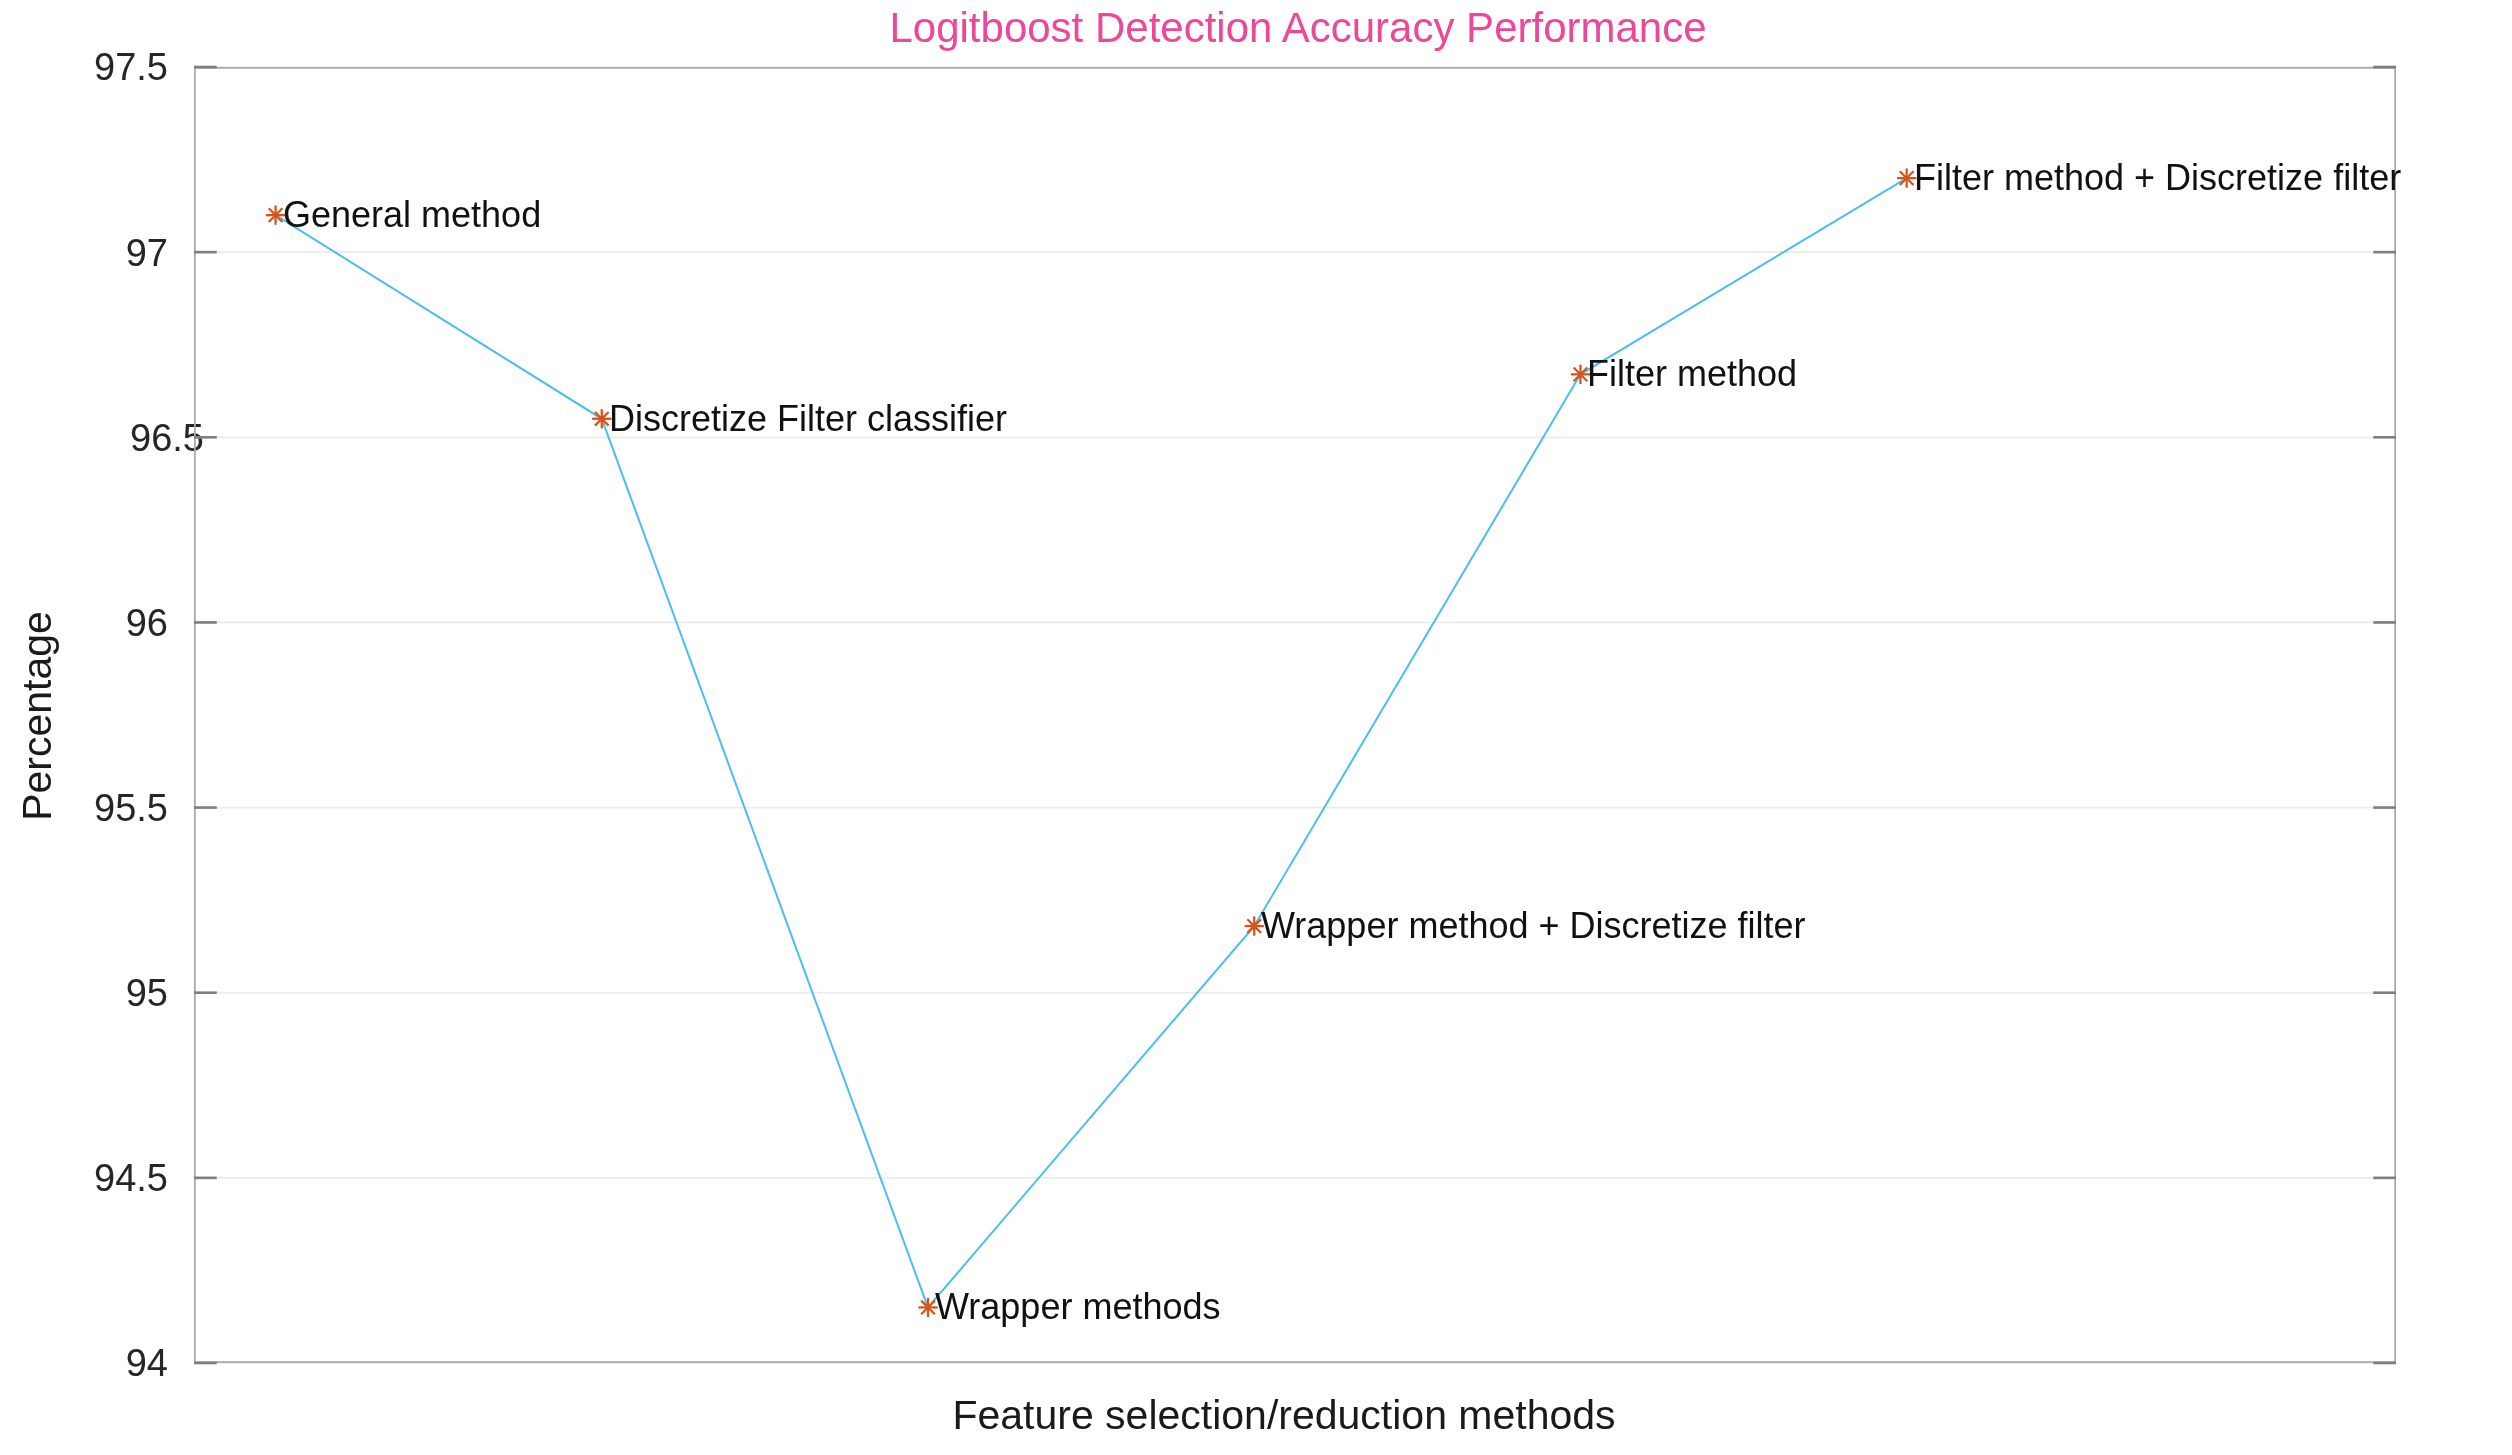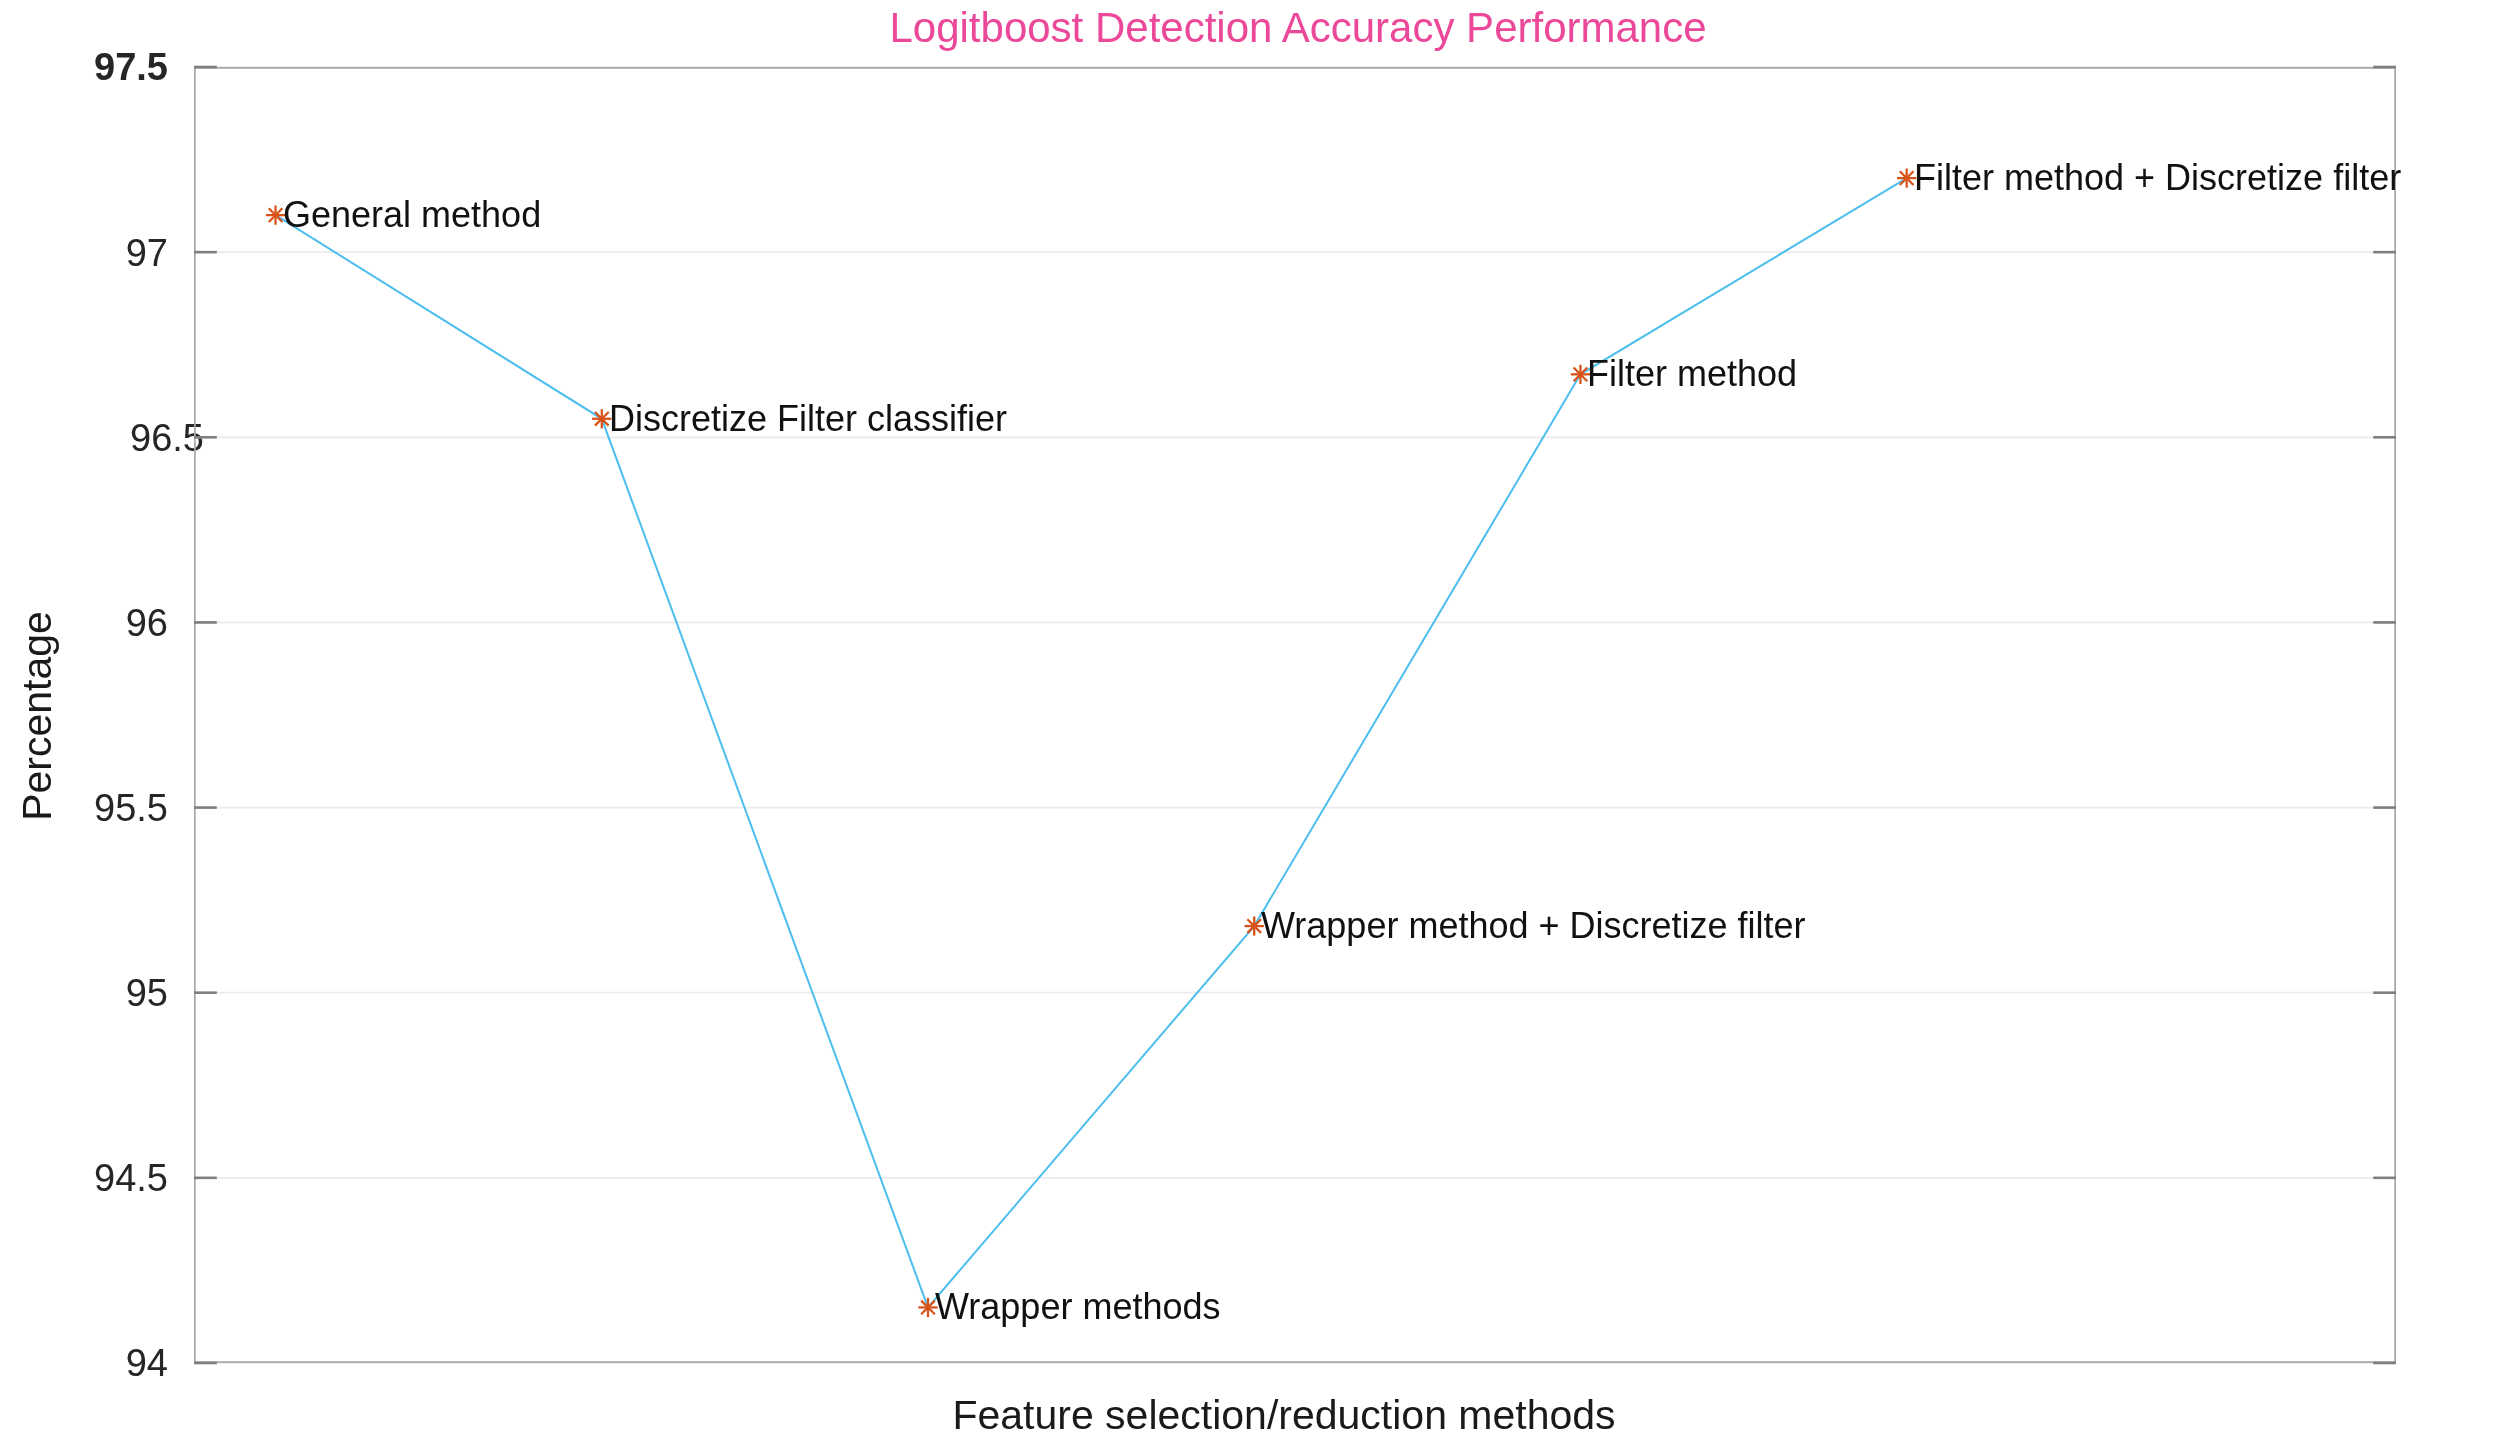--- a/index.html
+++ b/index.html
@@ -31,21 +31,21 @@
 
   <div class="ylabel">Percentage</div>
 
   <div class="ytick" style="top: 1363px;">94</div>
   <div class="ytick" style="top: 1178px;">94.5</div>
   <div class="ytick" style="top: 993px;">95</div>
   <div class="ytick" style="top: 808px;">95.5</div>
   <div class="ytick" style="top: 623px;">96</div>
   <div class="ytick" style="top: 438px; padding-left: 36px;">96.5</div>
   <div class="ytick" style="top: 253px;">97</div>
-  <div class="ytick" style="top: 67px; font-weight: bold;">97.5</div>
+  <div class="ytick" style="top: 67px;">97.5</div>
 
   <div class="plot">
     <svg id="plot-svg" width="2202" height="1296" viewBox="0 0 2513 1479">
         <line x1="0" y1="1479" x2="2513" y2="1479" stroke="#ebebeb" stroke-width="2"></line>
         <line x1="0" y1="1267.7142857142856" x2="2513" y2="1267.7142857142856" stroke="#ebebeb" stroke-width="2"></line>
         <line x1="0" y1="1056.4285714285716" x2="2513" y2="1056.4285714285716" stroke="#ebebeb" stroke-width="2"></line>
         <line x1="0" y1="845.1428571428571" x2="2513" y2="845.1428571428571" stroke="#ebebeb" stroke-width="2"></line>
         <line x1="0" y1="633.8571428571428" x2="2513" y2="633.8571428571428" stroke="#ebebeb" stroke-width="2"></line>
         <line x1="0" y1="422.57142857142856" x2="2513" y2="422.57142857142856" stroke="#ebebeb" stroke-width="2"></line>
         <line x1="0" y1="211.28571428571428" x2="2513" y2="211.28571428571428" stroke="#ebebeb" stroke-width="2"></line>

